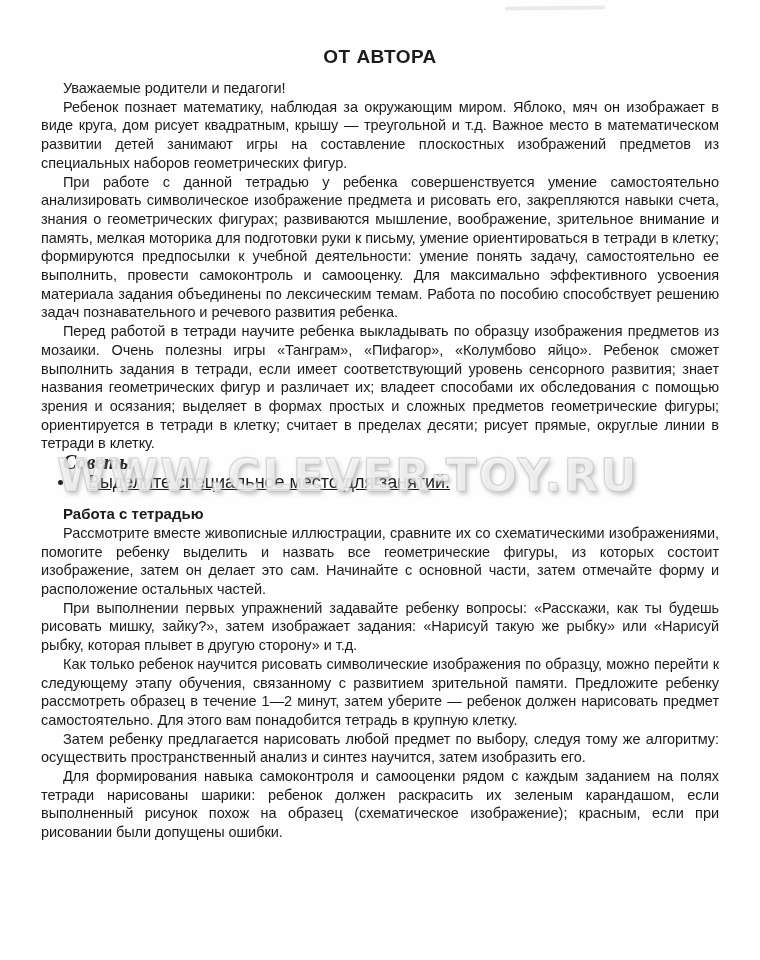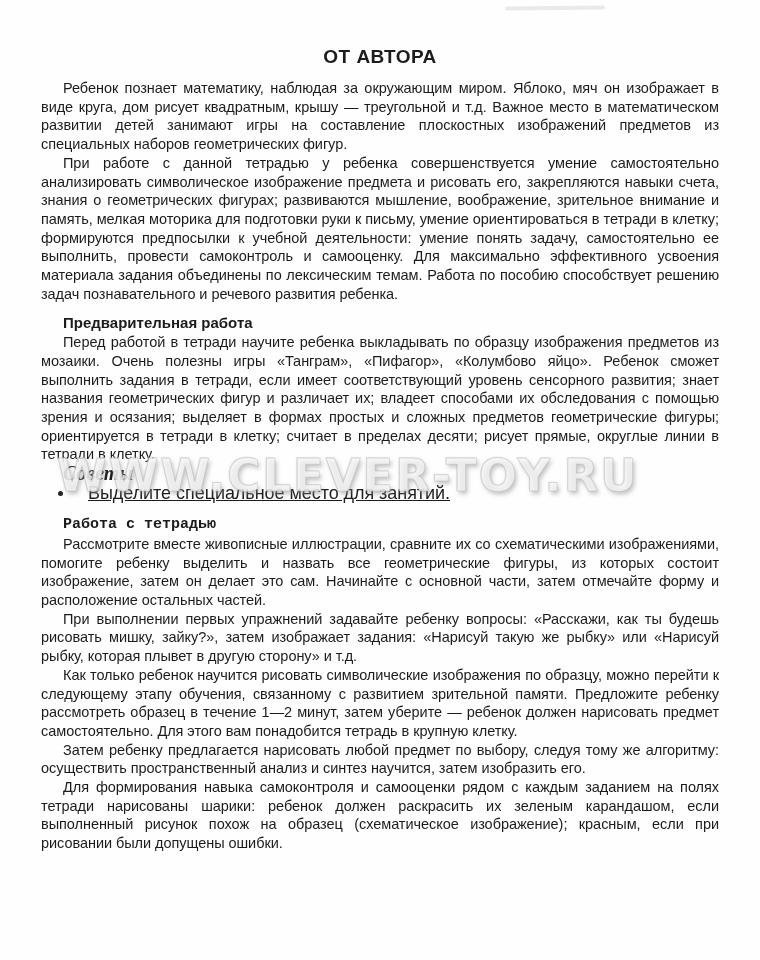--- a/index.html
+++ b/index.html
@@ -43,21 +43,21 @@
     text-indent: 22px;
     letter-spacing: -0.05px;
   }
   .heading {
     font-size: 15px;
     font-weight: bold;
     line-height: 18.7px;
     margin: 11px 0 0 0;
     text-indent: 22px;
   }
-  .heading.spaced { margin-top: 14px; font-family: Liberation Mono, monospace; }
+  .heading.spaced { margin-top: 14px; }
   .subheading {
     font-family: "Liberation Serif", serif;
     font-style: italic;
     font-weight: bold;
     font-size: 20px;
     line-height: 18.7px;
     margin: 0 0 0 22px;
   }
   ul.bullets {
     list-style: none;
@@ -101,25 +101,25 @@
 <div class="page">
 
   <div class="scan-smudge"></div>
 
   <div class="watermark">WWW.CLEVER-TOY.RU</div>
 
   <div class="content">
 
     <h1 class="title">ОТ АВТОРА</h1>
 
+    <p class="para">Уважаемые родители и педагоги!</p>
 
     <p class="para">Ребенок познает математику, наблюдая за окружающим миром. Яблоко, мяч он изображает в виде круга, дом рисует квадратным, крышу — треугольной и т.д. Важное место в математическом развитии детей занимают игры на составление плоскостных изображений предметов из специальных наборов геометрических фигур.</p>
     <p class="para">При работе с данной тетрадью у ребенка совершенствуется умение самостоятельно анализировать символическое изображение предмета и рисовать его, закрепляются навыки счета, знания о геометрических фигурах; развиваются мышление, воображение, зрительное внимание и память, мелкая моторика для подготовки руки к письму, умение ориентироваться в тетради в клетку; формируются предпосылки к учебной деятельности: умение понять задачу, самостоятельно ее выполнить, провести самоконтроль и самооценку. Для максимально эффективного усвоения материала задания объединены по лексическим темам. Работа по пособию способствует решению задач познавательного и речевого развития ребенка.</p>
 
-    <h2 class="heading">Предварительная работа</h2>
     <p class="para">Перед работой в тетради научите ребенка выкладывать по образцу изображения предметов из мозаики. Очень полезны игры «Танграм», «Пифагор», «Колумбово яйцо». Ребенок сможет выполнить задания в тетради, если имеет соответствующий уровень сенсорного развития; знает названия геометрических фигур и различает их; владеет способами их обследования с помощью зрения и осязания; выделяет в формах простых и сложных предметов геометрические фигуры; ориентируется в тетради в клетку; считает в пределах десяти; рисует прямые, округлые линии в тетради в клетку.</p>
 
     <h3 class="subheading">Советы</h3>
     <ul class="bullets">
       <li>
         <span class="dot"></span>
         <span>Выделите специальное место для занятий.</span>
       </li>
     </ul>
 

